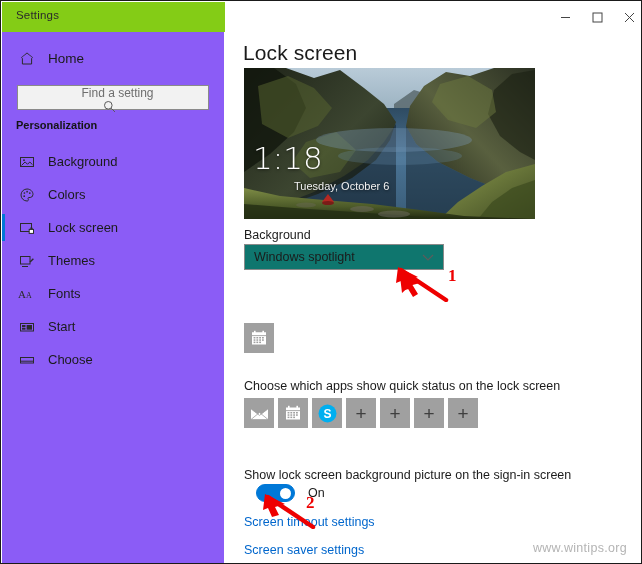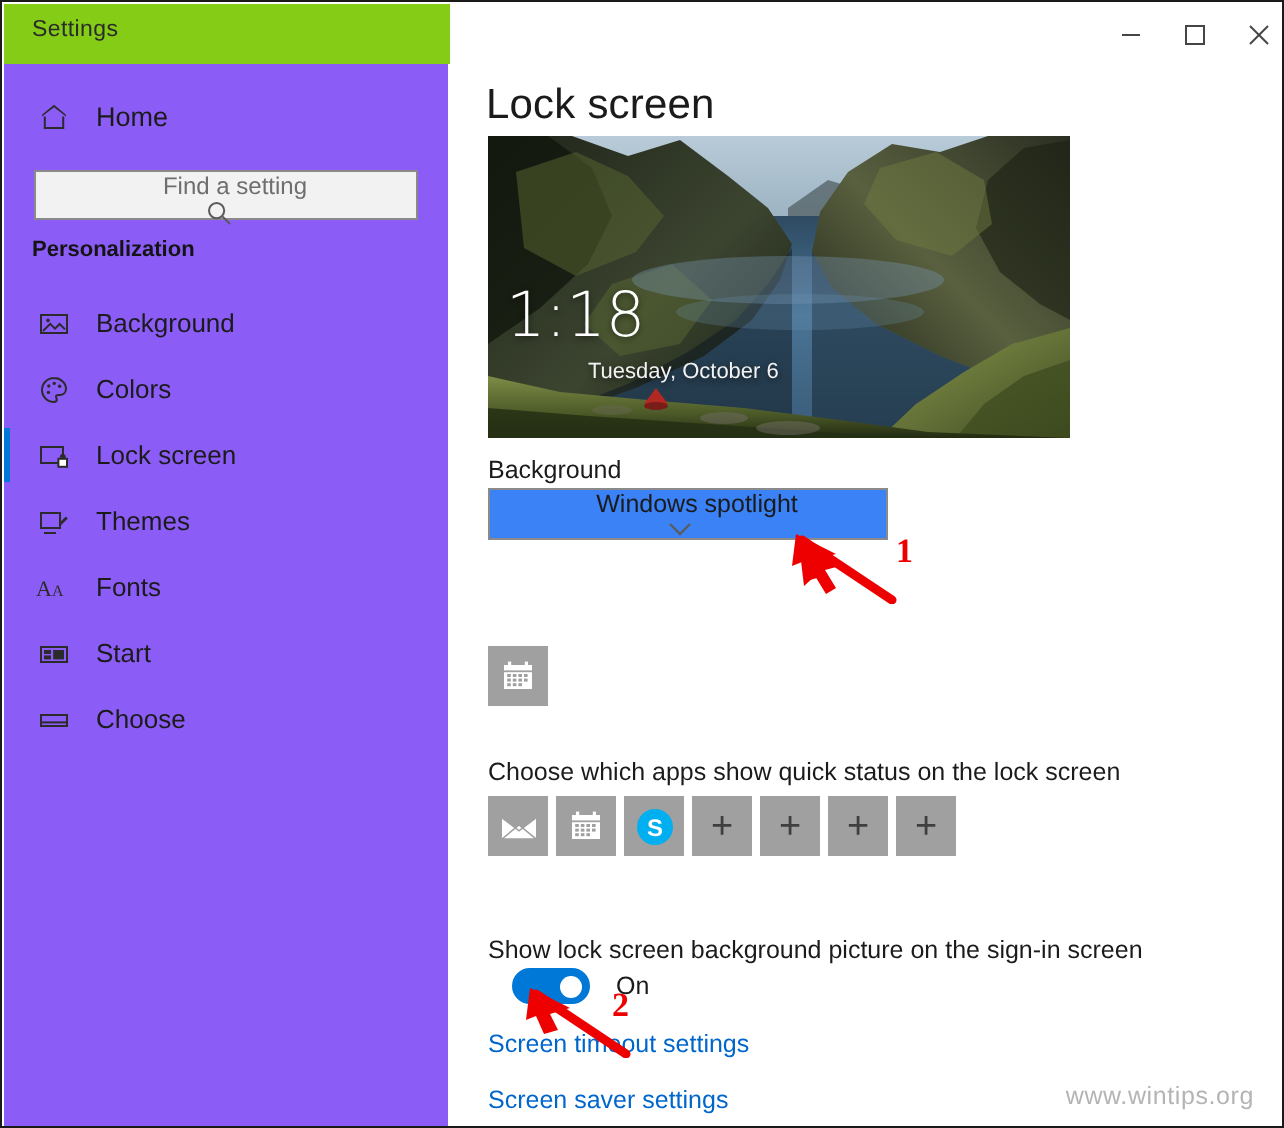--- a/index.html
+++ b/index.html
@@ -116,22 +116,22 @@
   .field-label{
     position:absolute;font-size:12.5px;color:#1b1b1b;
   }
   #lbl-background{left:20px;top:196px;}
   #lbl-detailed{left:20px;top:272px;}
   #lbl-quick{left:20px;top:347px;}
   #lbl-signin{left:20px;top:436px;}
 
   .dropdown{
     position:absolute;left:20px;top:212px;width:200px;height:26px;
-    border:1px solid #8a8a8a;background:#3b82f6;box-sizing:border-box;
-    display:flex;align-items:center;flex-direction:column;
+    border:1px solid #8a8a8a;background:#0f766e;box-sizing:border-box;
+    display:flex;align-items:center;
   }
   .dropdown .dd-val{font-size:12.5px;color:#1b1b1b;margin-left:9px;flex:1;}
   .dropdown .dd-chev{margin-right:9px;color:#5c5c5c;display:flex;align-items:center;}
 
   .tile{
     width:30px;height:30px;background:#a0a0a0;
     display:flex;align-items:center;justify-content:center;
     box-sizing:border-box;
   }
   #tile-detailed{position:absolute;left:20px;top:291px;}

